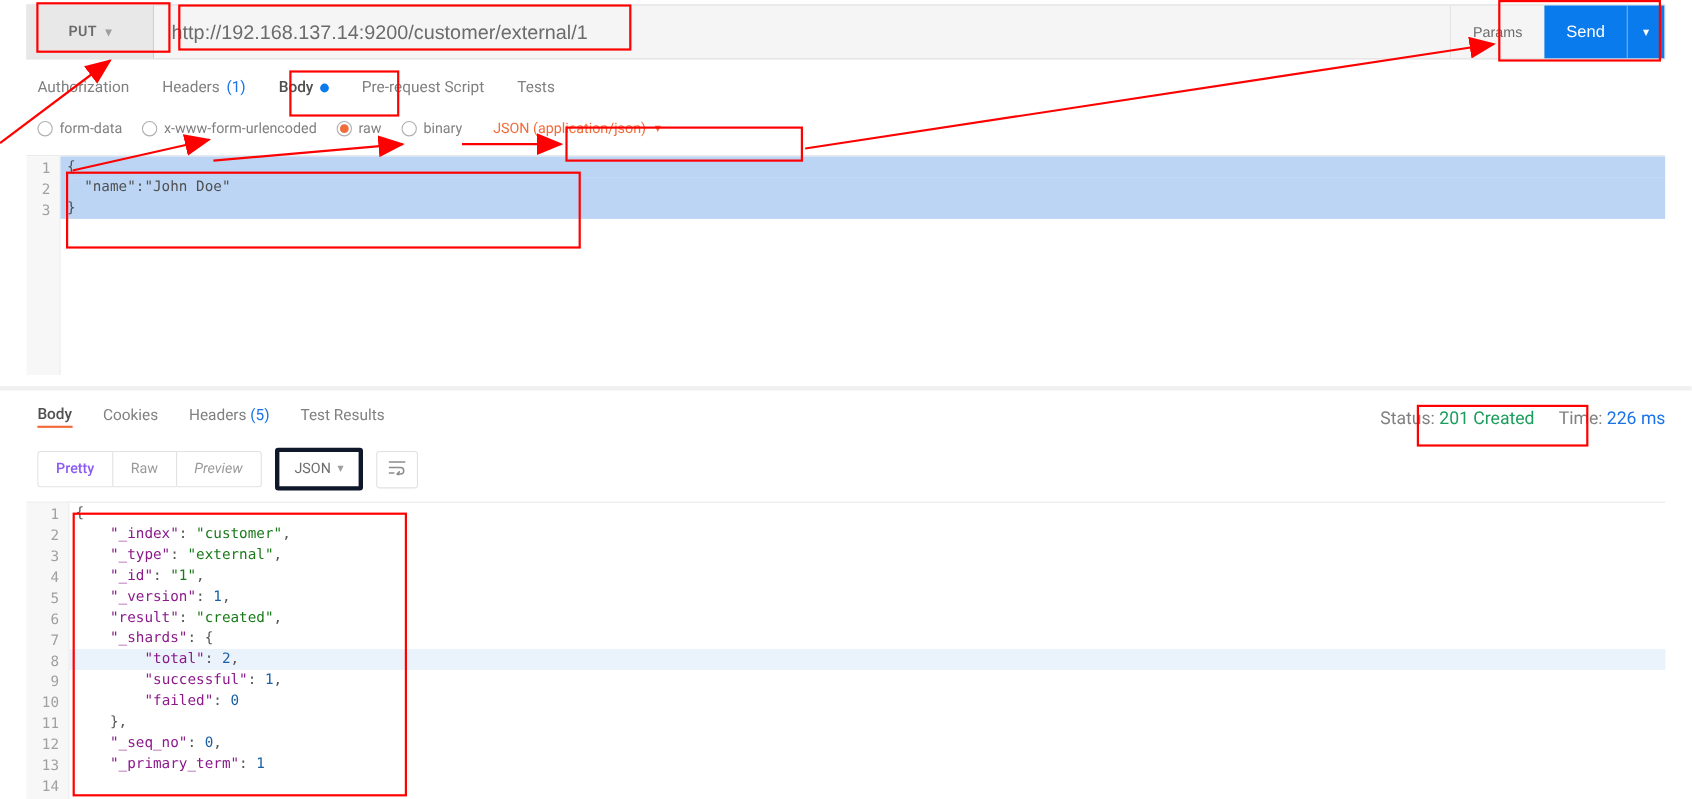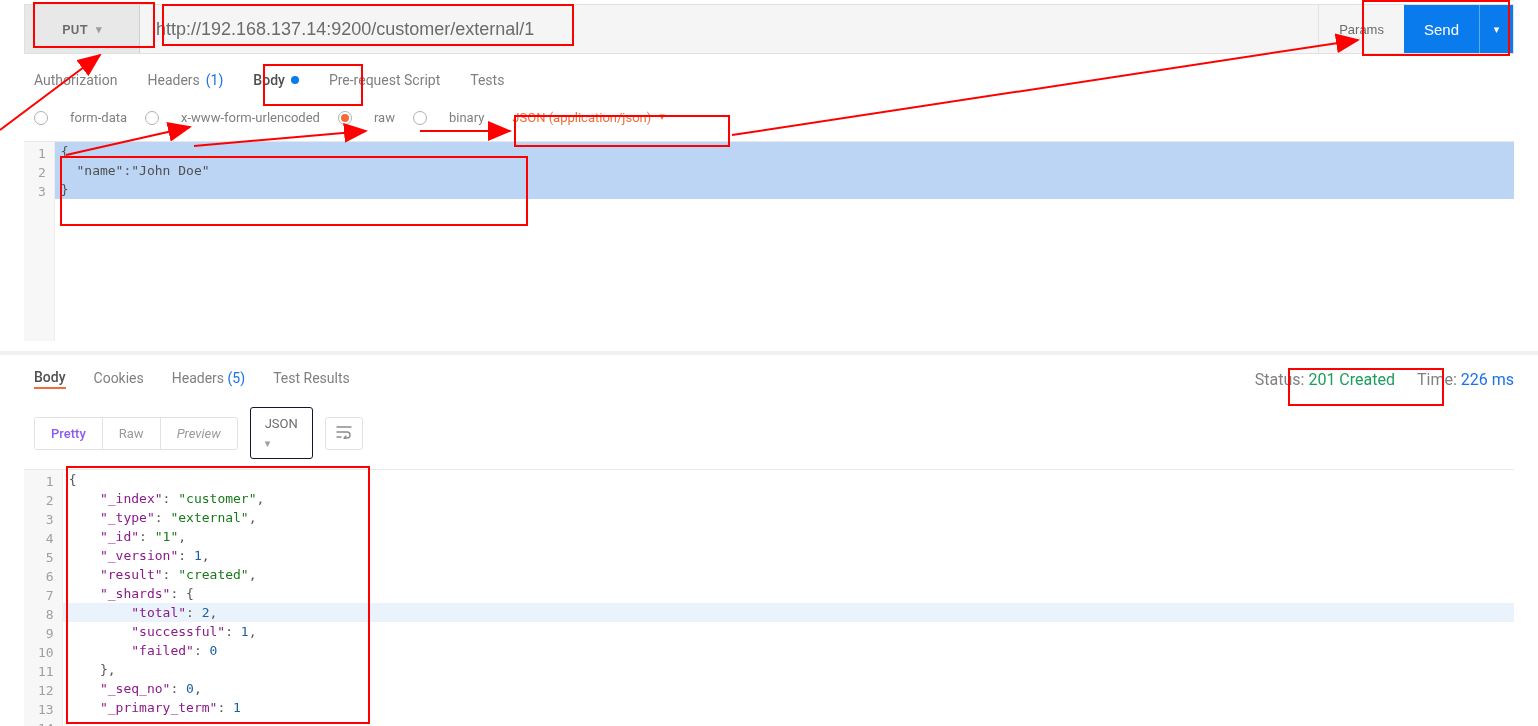--- a/index.html
+++ b/index.html
@@ -85,21 +85,21 @@
   .tab { cursor: pointer; display:flex; align-items:center; gap:6px; padding-bottom:4px;}
   .tab .count { color: #1a73e8; }
   .tab.active { color: #505050; font-weight:500; }
   .dot { width:8px; height:8px; border-radius:50%; background:#097bed; display:inline-block; }
   .body-type-row {
     display:flex; align-items:center; gap:18px;
     padding: 8px 34px 12px;
     font-size:13px;
     color:#808080;
   }
-  .radio { display:flex; align-items:center; gap:22px; cursor:pointer;}
+  .radio { display:flex; gap:6px; cursor:pointer;}
   .r { width:14px; height:14px; border-radius:50%; border:1px solid #b0b0b0; display:inline-flex; align-items:center; justify-content:center; background:#fff;}
   .r.checked::after{ content:""; width:8px; height:8px; border-radius:50%; background:#f26b3a;}
   .contenttype-select {
     display:flex; gap:8px;
     color:#f26b3a;
     padding: 4px 10px;
     cursor:pointer;
     font-size:13px;
   }
   .contenttype-select .chev { font-size:11px; color:#f26b3a;}
@@ -149,27 +149,26 @@
     display:flex;
     border:1px solid #e2e2e2;
     border-radius:3px;
     overflow:hidden;
   }
   .viewmode { padding:8px 16px; cursor:pointer; color:#9a9a9a; border-right:1px solid #e2e2e2;}
   .viewmode:last-child{border-right:none;font-style:italic;}
   .viewmode.active { color:#8b5cf6; background:#fff; font-weight:500;}
   .lang-select {
     display:flex; align-items:flex-start; gap:6px;
-    border:1px solid #0f172a;
+    border:4px solid #0f172a;
     border-radius:3px;
     padding:8px 14px;
     margin-left:12px;
     cursor:pointer;
     color:#6d6d6d;
-    flex-direction:column;
   }
   .lang-select .chev{font-size:11px;color:#9e9e9e;}
   .wrap-btn {
     border:1px solid #e2e2e2;
     border-radius:3px;
     padding:7px 10px;
     margin-left:12px;
     cursor:pointer;
     color:#8c8c8c;
   }

